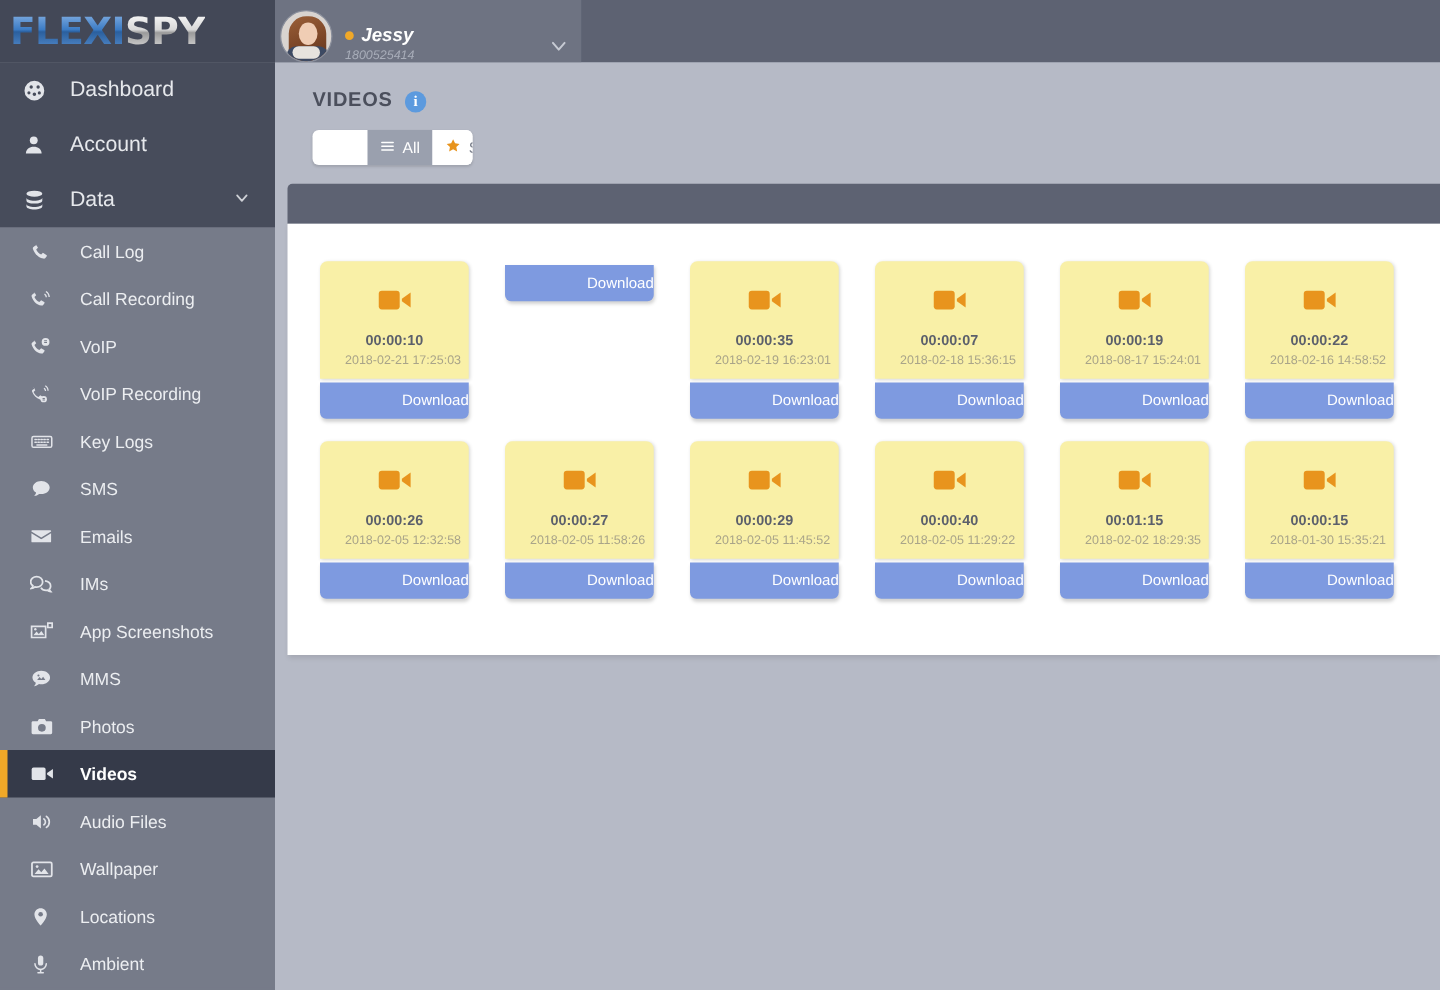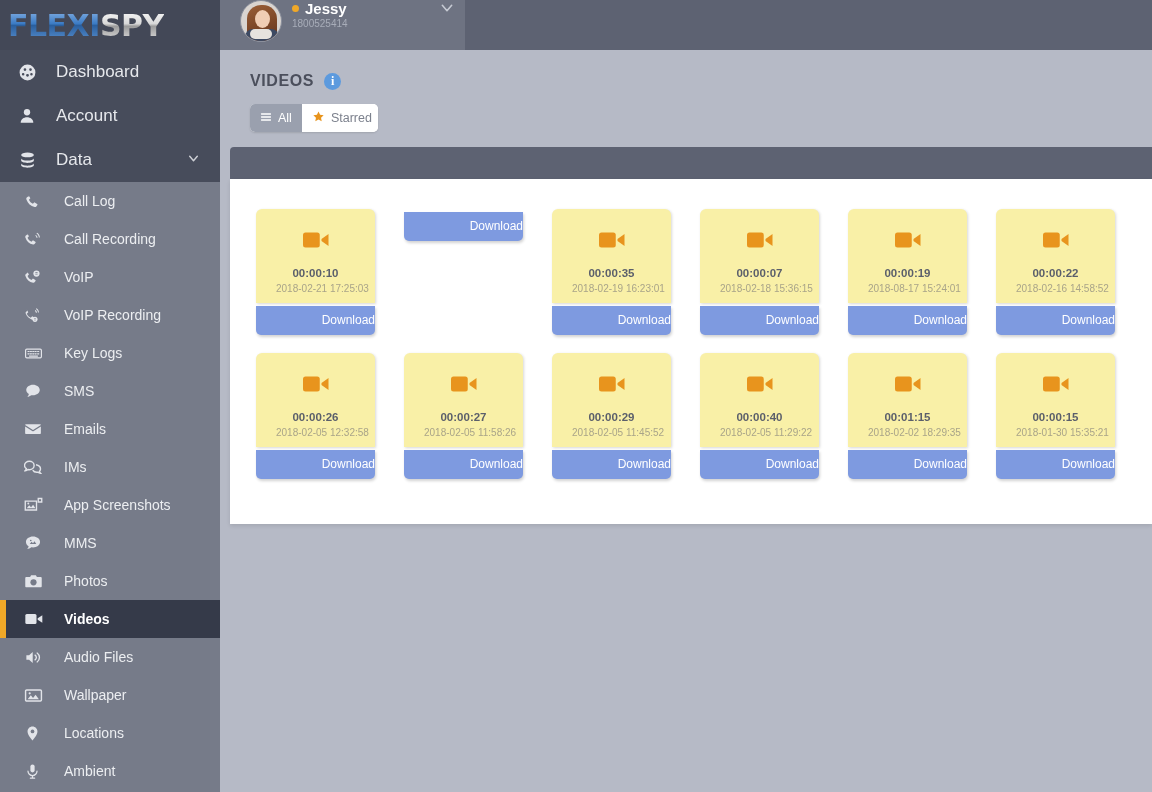--- a/index.html
+++ b/index.html
@@ -100,23 +100,24 @@
     height: 50px;
     background: #5d6272;
   }
   .profile {
     position: absolute;
     left: 0; top: 0;
     width: 245px;
     height: 50px;
     background: #6e7382;
     display: flex;
-    align-items: flex-start;
-    padding: 0 10px 0 20px;
+    align-items: flex-end;
+    padding: 0 10px 0 4px;
     cursor: pointer;
+    font-style: italic;
   }
   .avatar {
     width: 42px; height: 42px;
     border-radius: 50%;
     overflow: hidden;
     flex: none;
     background: #d9d4d0;
     position: relative;
     border: 1px solid #8a8f9c;
   }
@@ -201,20 +202,21 @@
   }
 
   .toggle-group {
     margin: 14px 0 0 30px;
     display: inline-flex;
     border-radius: 5px;
     overflow: hidden;
     background: #fff;
     box-shadow: 0 1px 2px rgba(0,0,0,.12);
     width: 128px;
+    padding-left: 44px;
   }
   .tg-btn {
     display: flex;
     align-items: center;
     gap: 6px;
     padding: 6px 10px;
     font-size: 12.5px;
     color: #7c818d;
     cursor: pointer;
     background: #fff;

